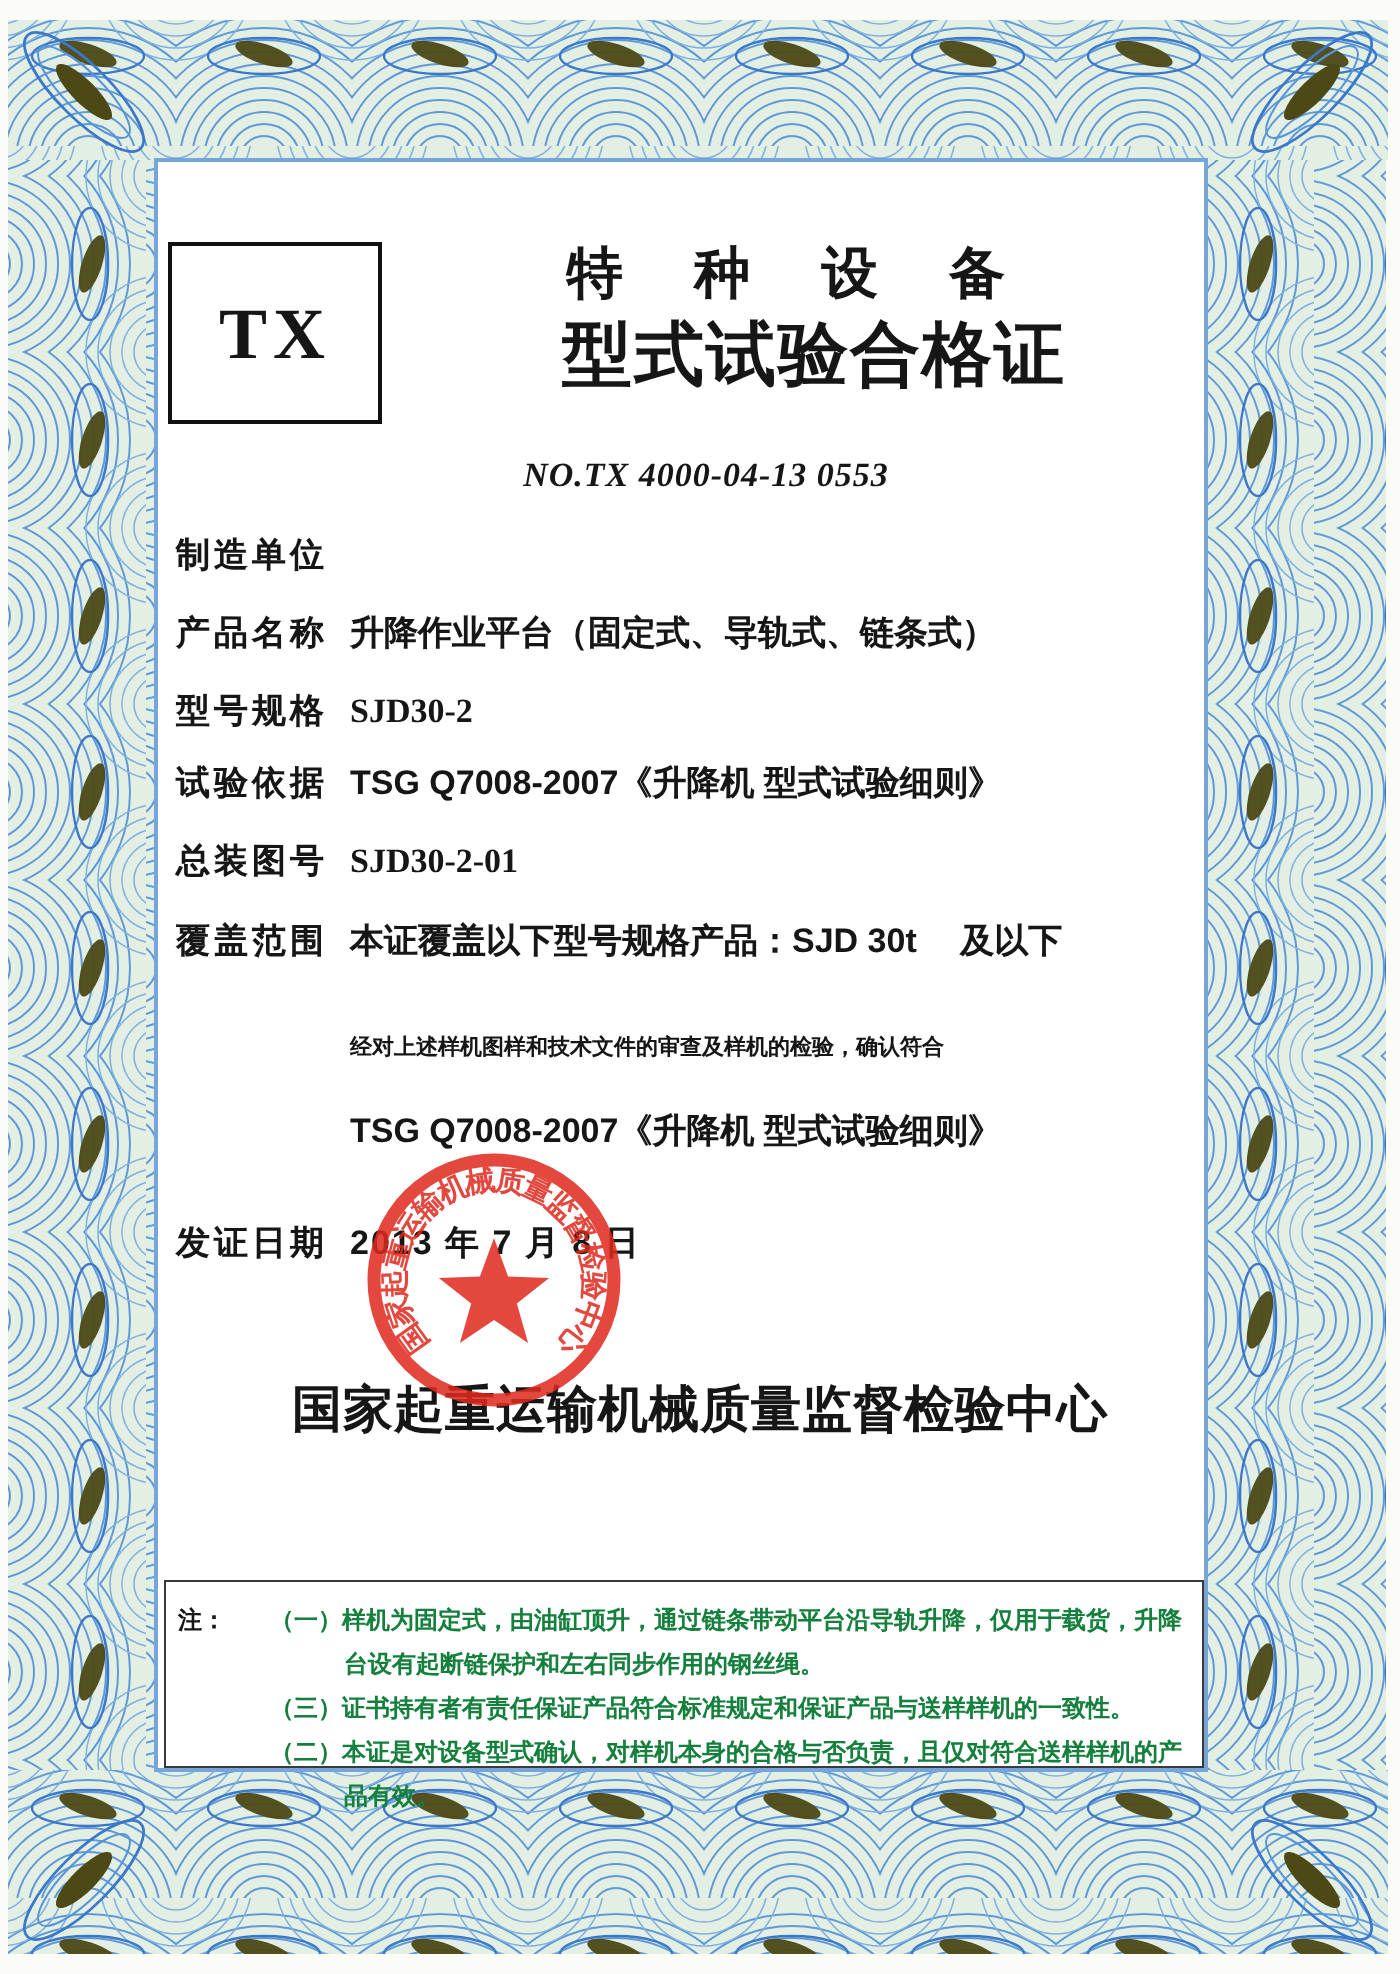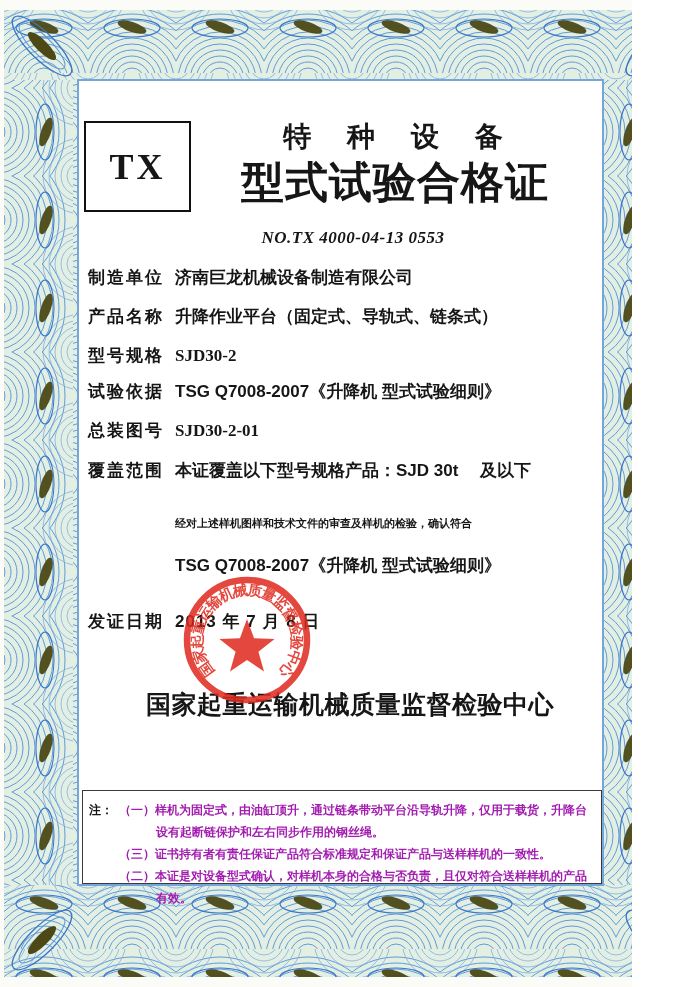--- a/index.html
+++ b/index.html
@@ -1,53 +1,53 @@
 <!DOCTYPE html>
 <html><head>
 <meta charset="utf-8">
 <style>
   html,body{margin:0;padding:0;background:#ffffff;}
   .page{
-    position:relative;width:632px;height:987px;background:#fbfbf8;overflow:hidden;
+    position:relative;width:700px;height:987px;background:#fbfbf8;overflow:hidden;
     font-family:"Liberation Sans","DejaVu Sans",sans-serif;color:#161616;
   }
   .border-svg,.stamp-svg{position:absolute;left:0;top:0;}
   .border-svg{z-index:0;}
   .content{position:absolute;left:0;top:0;width:700px;height:987px;z-index:2;}
   .abs{position:absolute;}
   .cn{font-family:"Liberation Sans","DejaVu Sans",sans-serif;font-weight:700;}
   .lat{font-family:"Liberation Serif","DejaVu Serif",serif;font-weight:700;}
 
   .tx-box{left:84px;top:121px;width:103px;height:87px;border:2px solid #111;
           display:flex;align-items:center;justify-content:center;background:#fff;}
   .tx-box span{font-size:36px;letter-spacing:3px;}
 
   .category{left:248px;top:118px;width:290px;text-align:center;
             font-size:28px;letter-spacing:14px;text-indent:14px;}
-  .title{left:200px;top:154px;width:390px;text-align:center;
-         font-size:43px;letter-spacing:1px;}
+  .title{left:212px;top:154px;width:390px;text-align:center;
+         font-size:35px;letter-spacing:1px;}
   .cert-no{left:128px;top:228px;width:450px;text-align:center;font-size:17px;letter-spacing:0.5px;font-style:italic;}
 
   .row{position:absolute;left:88px;width:500px;display:flex;font-size:17px;line-height:20px;}
   .row .lbl{width:87px;flex:none;letter-spacing:2px;}
   .row .val{flex:1;}
   .r1{top:268px}.r2{top:307px}.r3{top:346px}.r4{top:382px}.r5{top:421px}
   .r6{top:461px}
   .cov2{left:175px;top:516px;font-size:11px;}
   .cov3{left:175px;top:554px;font-size:17px;}
   .r7{top:612px}
 
   .authority{left:105px;top:688px;width:490px;text-align:center;font-size:25px;letter-spacing:0.5px;}
 
   .notes-box{left:82px;top:790px;width:518px;height:92px;border:1px solid #3a3a3a;
              background:transparent;}
   .notes-inner{position:absolute;left:6px;top:8px;right:4px;display:flex;font-size:12px;line-height:22px;}
   .notes-label{width:30px;flex:none;font-weight:700;}
   .notes-items{flex:1;}
-  .note-item{font-weight:700;color:#a21caf;padding-left:37px;text-indent:-37px;letter-spacing:0;}
+  .note-item{font-weight:700;color:#15803d;padding-left:37px;text-indent:-37px;letter-spacing:0;margin-left:16px;}
 
   .date-val{letter-spacing:1px;}
 </style>
 </head>
 <body>
 
 <div class="page">
 
   <svg class="border-svg" width="700" height="987" viewBox="0 0 700 987" aria-hidden="true">
     <defs>
@@ -148,21 +148,20 @@
     <div class="abs tx-box">
       <span class="lat">TX</span>
     </div>
 
     <div class="abs category cn">特 种 设 备</div>
     <div class="abs title cn">型式试验合格证</div>
     <div class="abs cert-no lat">NO.TX 4000-04-13 0553</div>
 
     <div class="row cn r1">
       <span class="lbl">制造单位</span>
-      <span class="val">济南巨龙机械设备制造有限公司</span>
     </div>
     <div class="row cn r2">
       <span class="lbl">产品名称</span>
       <span class="val">升降作业平台（固定式、导轨式、链条式）</span>
     </div>
     <div class="row cn r3">
       <span class="lbl">型号规格</span>
       <span class="val lat">SJD30-2</span>
     </div>
     <div class="row cn r4">

